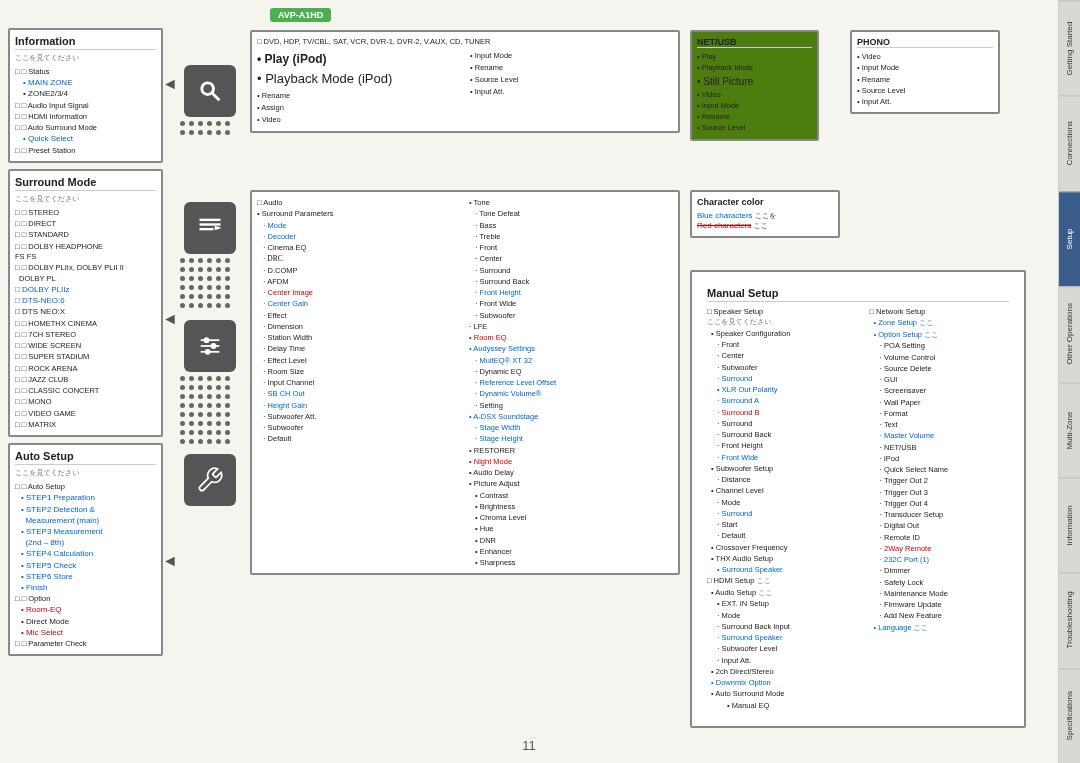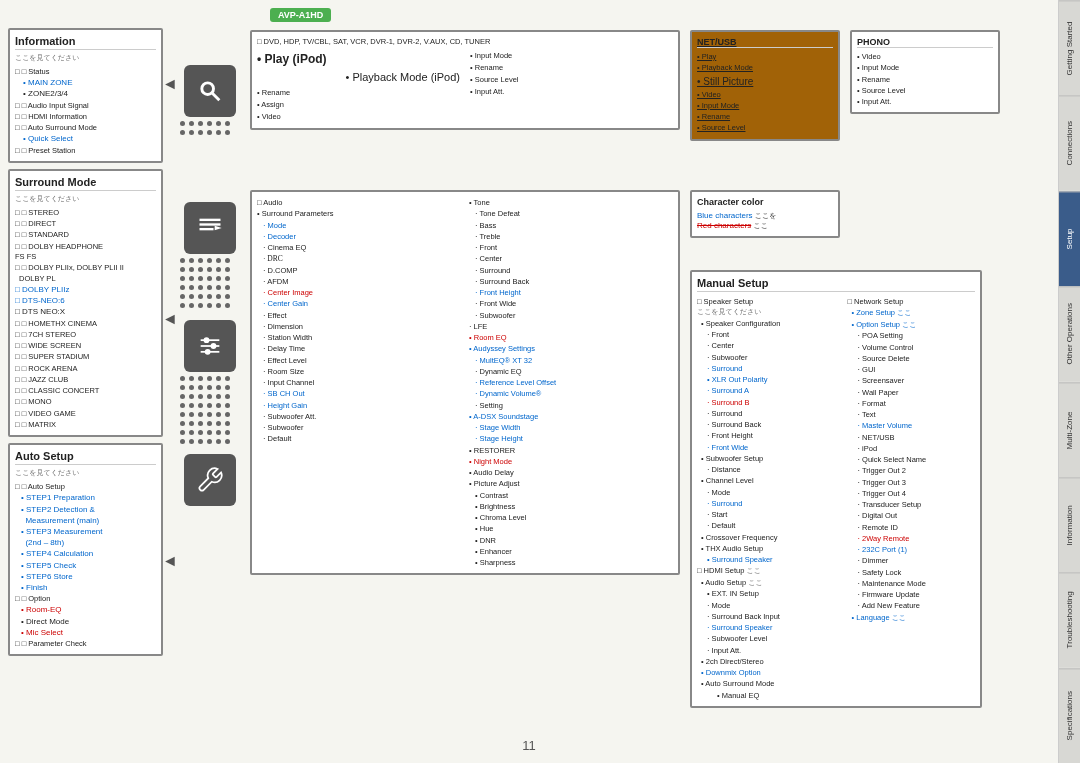--- a/index.html
+++ b/index.html
@@ -164,26 +164,25 @@
       flex: 1;
       font-size: 7.5px;
       line-height: 1.5;
     }
 
     
     .netusb-box {
       position: absolute;
       left: 690px;
       top: 30px;
-      width: 150px;
+      width: 129px;
       border: 2px solid #888;
-      background: #a16207;
+      background: #4d7c0f;
       padding: 5px;
       border-radius: 2px;
-      text-decoration: underline;
     }
 
     
     .phono-box {
       position: absolute;
       left: 850px;
       top: 30px;
       width: 150px;
       border: 2px solid #888;
       background: white;
@@ -201,24 +200,24 @@
       background: white;
       padding: 5px;
       border-radius: 2px;
     }
 
     
     .manual-box {
       position: absolute;
       left: 690px;
       top: 270px;
-      width: 292px;
+      width: 336px;
       border: 2px solid #888;
       background: white;
-      padding: 5px;
+      padding: 15px;
       border-radius: 2px;
     }
 
     .manual-content {
       display: flex;
       gap: 23px;
     }
 
     .manual-col {
       flex: 1;
@@ -534,21 +533,21 @@
 
     <div style="position:absolute;left:162px;top:75px;font-size:16px;color:#555;">◄</div>
     <div style="position:absolute;left:162px;top:310px;font-size:16px;color:#555;">◄</div>
     <div style="position:absolute;left:162px;top:552px;font-size:16px;color:#555;">◄</div>
 
     <div class="source-box">
       <div style="font-size:7.5px;margin-bottom:4px;">□ DVD, HDP, TV/CBL, SAT, VCR, DVR-1, DVR-2, V.AUX, CD, TUNER</div>
       <div class="source-content">
         <div class="source-col">
           <div style="font-size:12px;line-height:1.6;font-weight:bold;">• Play (iPod)</div>
-          <div style="font-size:11px;line-height:1.6;text-align:right;">• Playback Mode (iPod)</div>
+          <div style="font-size:13px;line-height:1.6;">• Playback Mode (iPod)</div>
           <div style="font-size:7.5px;line-height:1.6;">• Rename</div>
           <div style="font-size:7.5px;line-height:1.6;">• Assign</div>
           <div style="font-size:7.5px;line-height:1.6;">• Video</div>
         </div>
         <div class="source-col">
           <div style="font-size:7.5px;line-height:1.6;">• Input Mode</div>
           <div style="font-size:7.5px;line-height:1.6;">• Rename</div>
           <div style="font-size:7.5px;line-height:1.6;">• Source Level</div>
           <div style="font-size:7.5px;line-height:1.6;">• Input Att.</div>
         </div>

